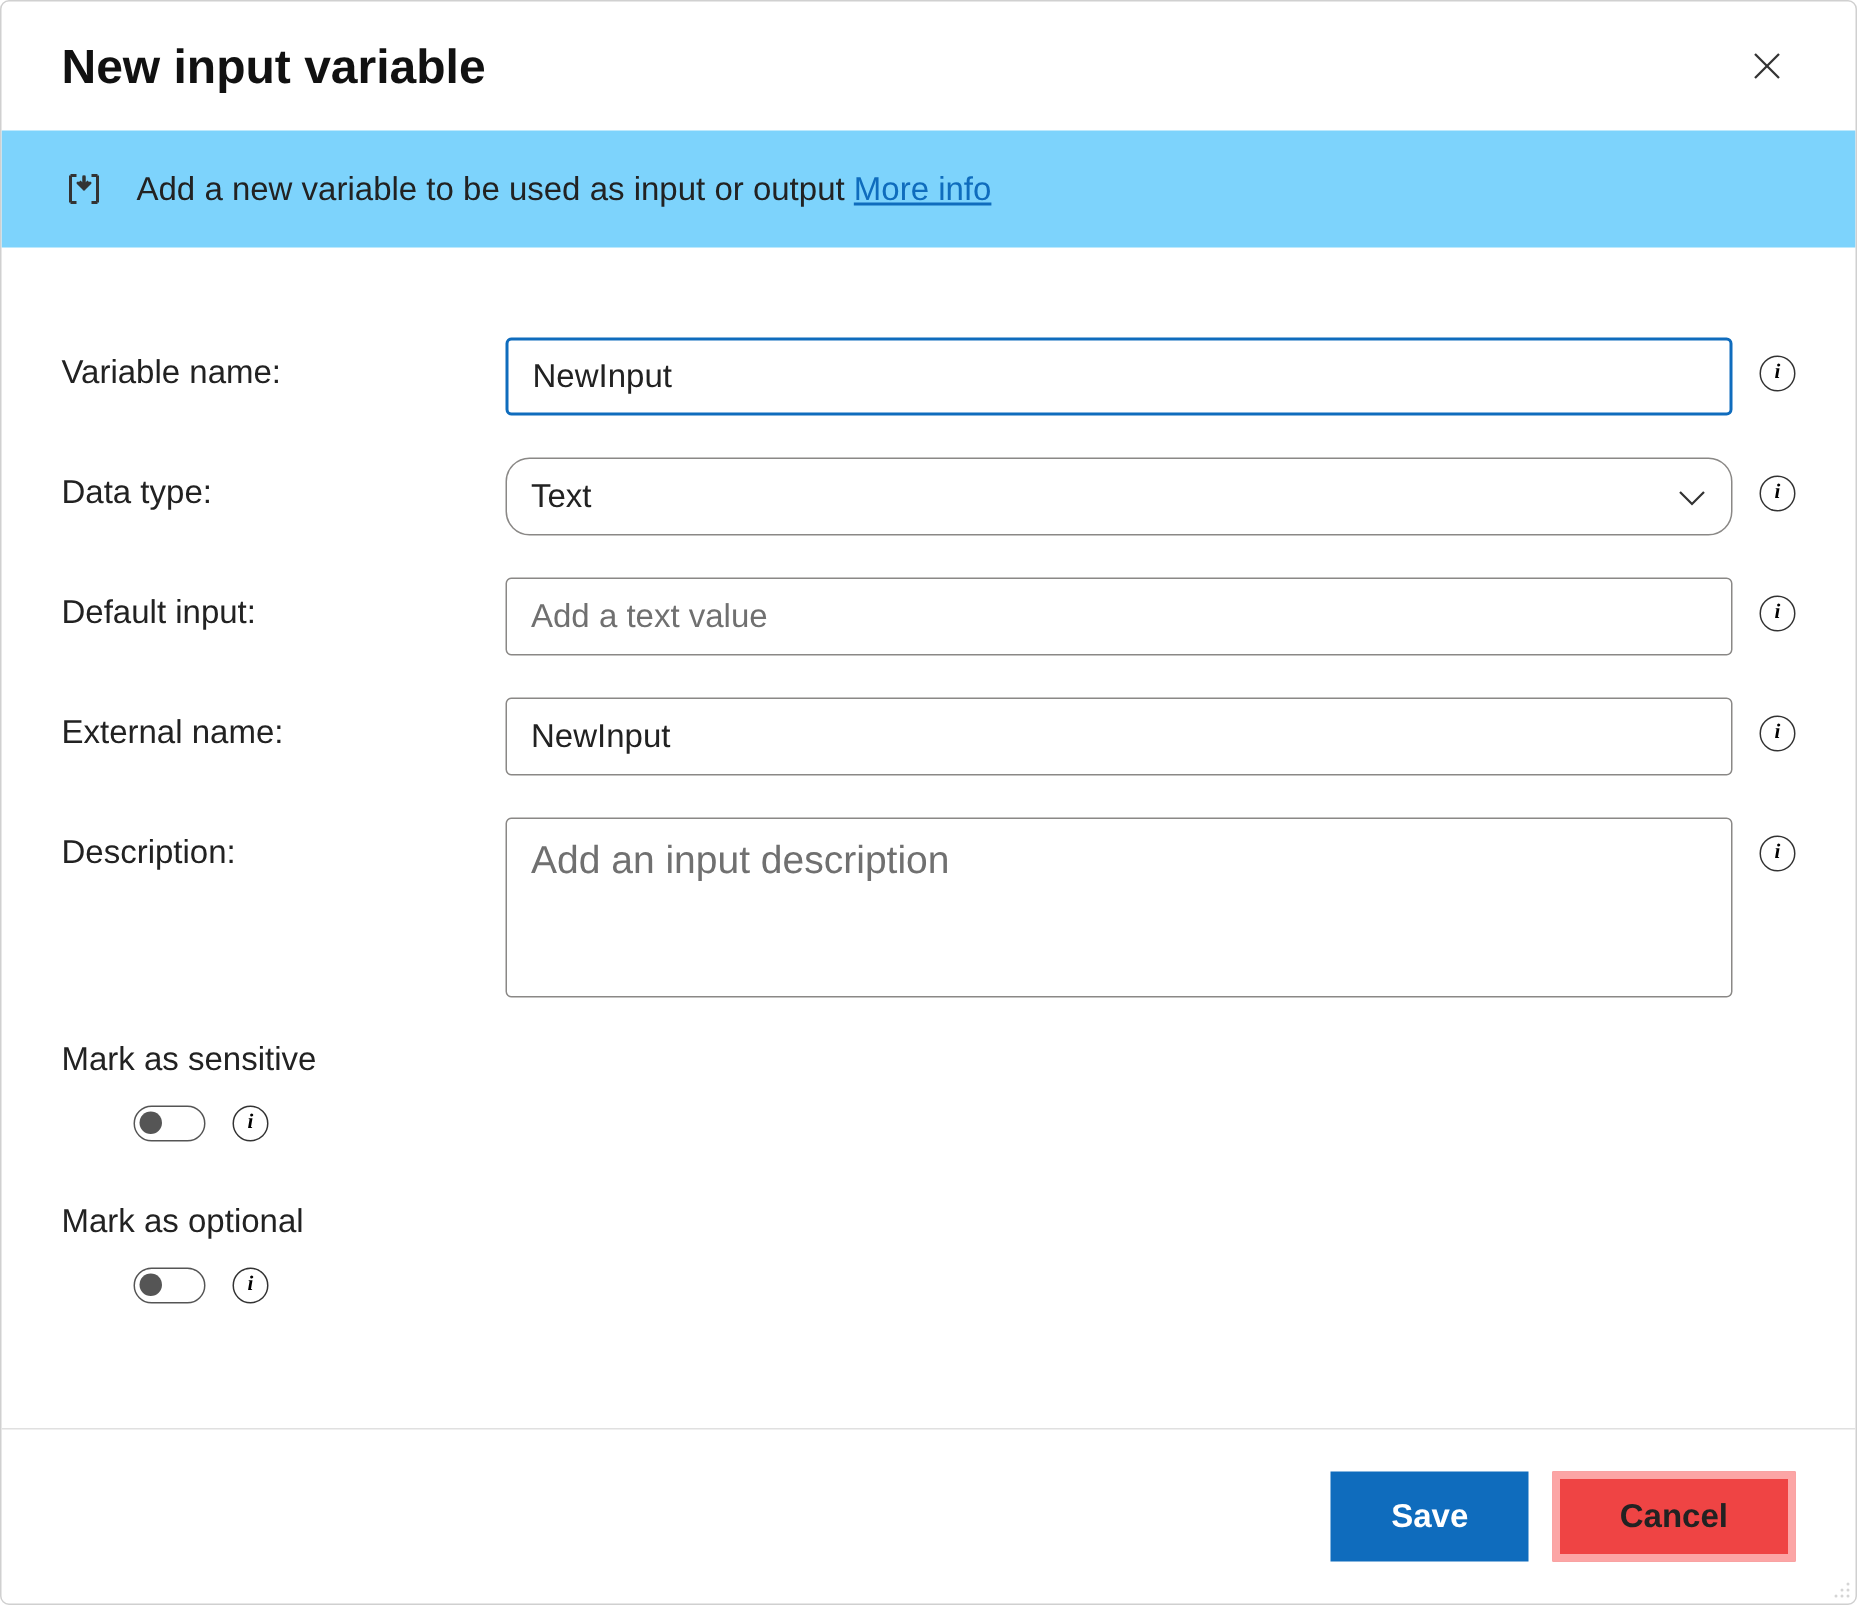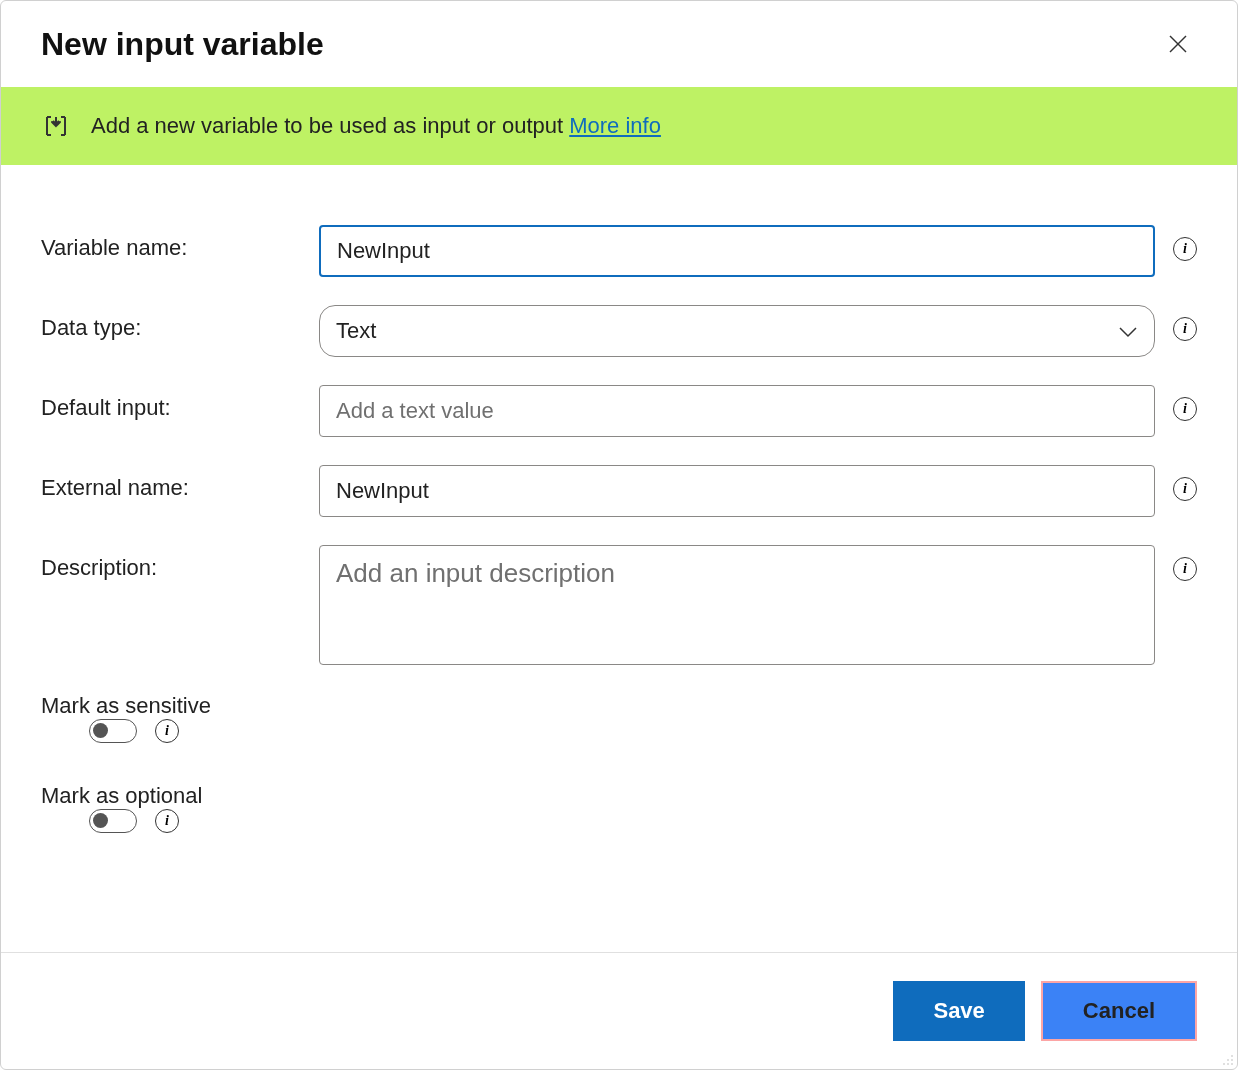--- a/index.html
+++ b/index.html
@@ -32,21 +32,21 @@
     .close-btn {
       background: none;
       border: none;
       cursor: pointer;
       padding: 8px;
       display: flex;
       align-items: center;
       justify-content: center;
     }
     .info-banner {
-      background: #bef264;
+      background: #7dd3fc;
       padding: 24px 40px;
       display: flex;
       align-items: center;
       gap: 20px;
       font-size: 22px;
       color: #222;
     }
     .banner-icon {
       display: inline-flex;
     }
@@ -56,20 +56,21 @@
       cursor: pointer;
     }
     .form-body {
       padding: 60px 40px 40px 40px;
       flex: 1;
     }
     .form-row {
       display: flex;
       align-items: flex-start;
       margin-bottom: 28px;
+      gap: 18px;
     }
     .form-label {
       width: 230px;
       flex-shrink: 0;
       font-size: 22px;
       color: #222;
       padding-top: 10px;
     }
     .form-control-wrap {
       flex: 1;
@@ -177,23 +178,23 @@
       border-radius: 0;
       cursor: pointer;
       font-family: inherit;
     }
     .btn-primary {
       background: #0f6cbd;
       color: #fff;
       border: none;
     }
     .btn-secondary {
-      background: #3b82f6;
-      color: #222;
-      border: 2px solid #fca5a5;
+      background: #ef4444;
+      color: #222;
+      border: 5px solid #fca5a5;
     }
     .chevron-down {
       display: inline-block;
     }
     .resize-grip {
       position: absolute;
       right: 4px;
       bottom: 4px;
       opacity: 0.35;
     }

